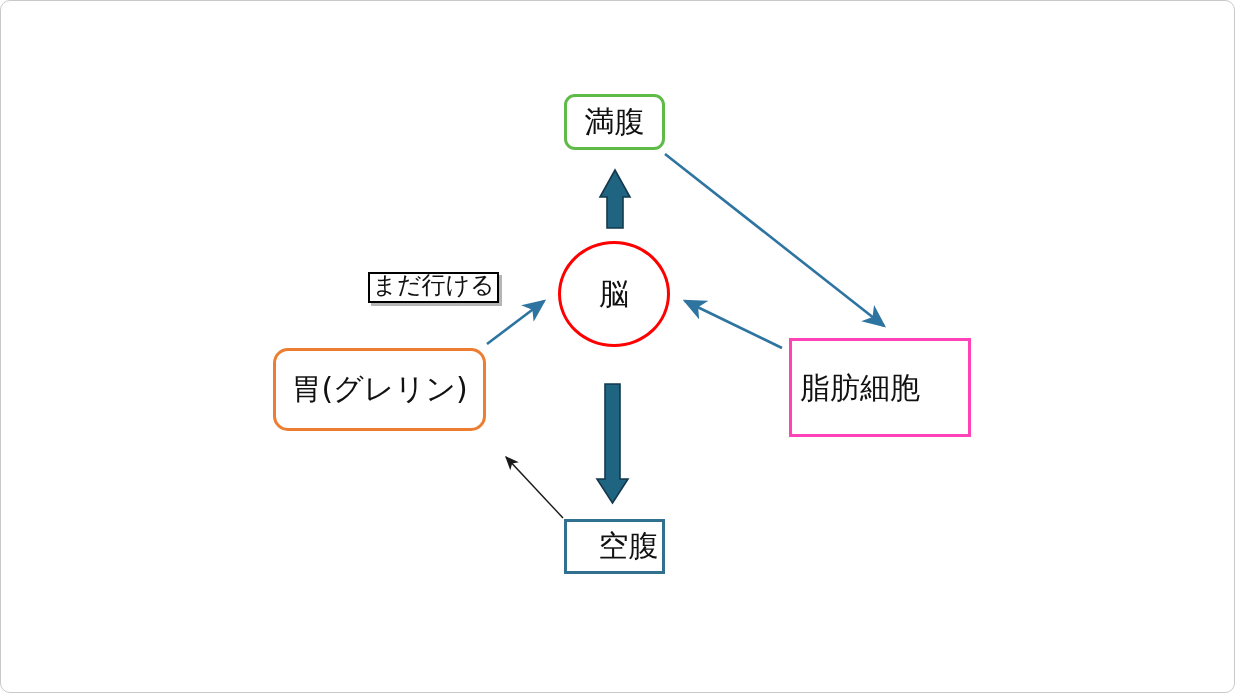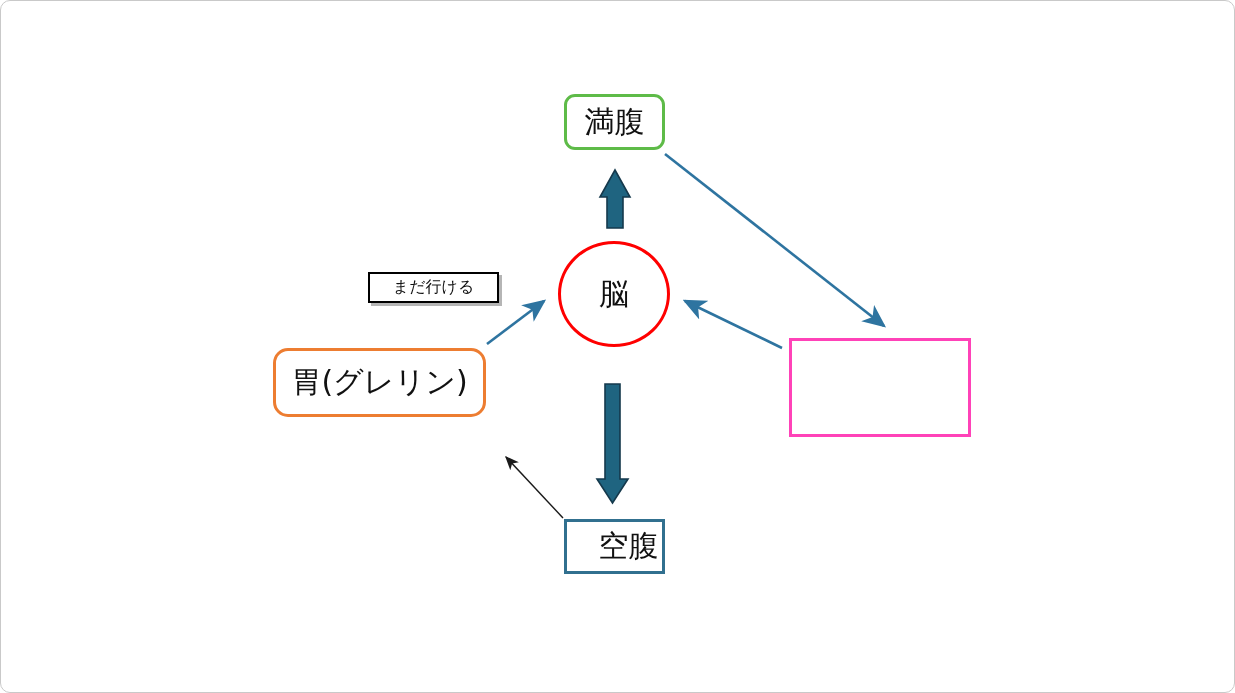--- a/index.html
+++ b/index.html
@@ -40,21 +40,21 @@
     left: 563px; top: 93px; width: 101px; height: 56px;
     border: 3px solid #5ebb48;
     border-radius: 11px;
   }
   .node-brain {
     left: 557px; top: 240px; width: 112px; height: 106px;
     border: 3px solid #ff0000;
     border-radius: 50%;
   }
   .node-stomach {
-    left: 272px; top: 347px; width: 213px; height: 69px;
+    left: 272px; top: 347px; width: 213px; height: 83px;
     border: 3px solid #ed7d31;
     border-radius: 15px;
   }
   .node-fat {
     left: 788px; top: 337px; width: 182px; height: 99px;
     border: 3px solid #ff42b8;
     border-radius: 0;
     flex-direction: column;
     align-items: flex-start;
     justify-content: center;
@@ -63,25 +63,25 @@
   }
   .node-hunger {
     left: 563px; top: 518px; width: 101px; height: 55px;
     border: 3px solid #31708f;
     border-radius: 0;
     padding-left: 28px;
   }
   .edge-label {
     position: absolute;
     display: flex;
-    align-items: center;
+    align-items: flex-end;
     justify-content: center;
     background: #ffffff;
     color: #111111;
-    font-size: 16px;
+    font-size: 24px;
     box-sizing: border-box;
     border: 2px solid #000000;
     box-shadow: 3px 3px 0 rgba(120,120,120,0.55);
     white-space: nowrap;
   }
   .label-still-ok { left: 367px; top: 271px; width: 131px; height: 31px; }
   .label-no-more  { left: 707px; top: 272px; width: 108px; height: 33px; }
 </style>
 </head>
 <body>
@@ -119,20 +119,21 @@
 
   <div class="node node-brain">
     <span>脳</span>
   </div>
 
   <div class="node node-stomach">
     <span>胃(グレリン)</span>
   </div>
 
   <div class="node node-fat">
+    <span>脂肪細胞</span>
   </div>
 
   <div class="node node-hunger">
     <span>空腹</span>
   </div>
 
   <div class="edge-label label-still-ok">
     <span>まだ行ける</span>
   </div>
 

